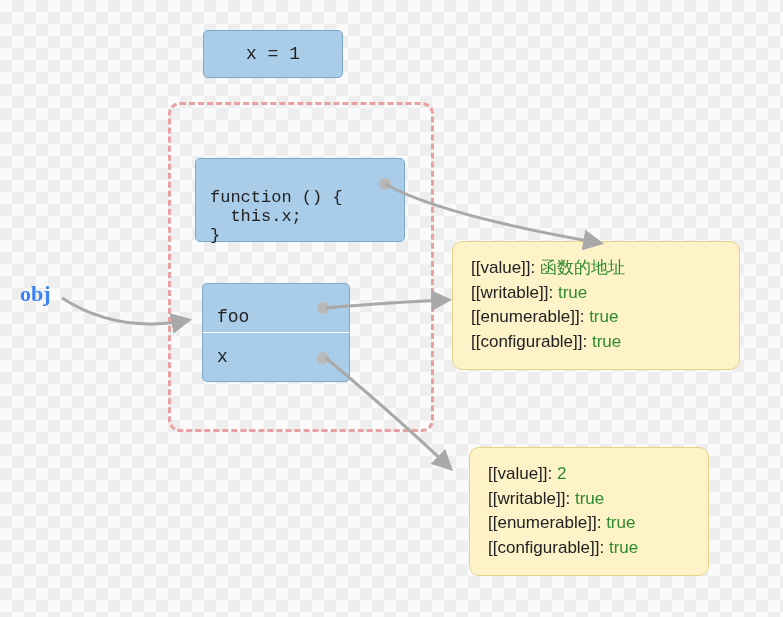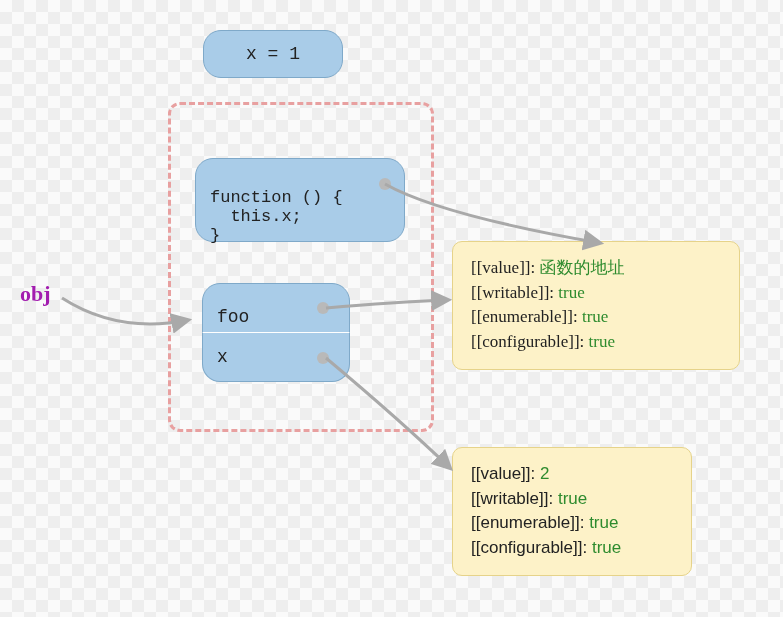--- a/index.html
+++ b/index.html
@@ -12,21 +12,21 @@
       linear-gradient(45deg, #eeeeee 25%, transparent 25%, transparent 75%, #eeeeee 75%),
       linear-gradient(45deg, #eeeeee 25%, transparent 25%, transparent 75%, #eeeeee 75%);
     background-size: 24px 24px;
     background-position: 0 0, 12px 12px;
   }
   .mono { font-family: "Courier New", Courier, monospace; }
   .blue-box {
     position: absolute;
     background: #a9cce8;
     border: 1px solid #7fa9c9;
-    border-radius: 18px;
+    border-radius: 5px;
     color: #222;
     display: flex;
     align-items: center;
     padding: 8px 14px;
   }
   .dashed-container {
     position: absolute;
     border: 3px dashed #e8a0a0;
     border-radius: 12px;
     background: rgba(0,0,0,0);
@@ -40,21 +40,21 @@
     color: #222;
     font-size: 17px;
     line-height: 1.45;
   }
   .yellow-box .green { color: #2e8b2e; }
   .obj-label {
     position: absolute;
     font-family: Georgia, "Times New Roman", serif;
     font-weight: bold;
     font-size: 22px;
-    color: #a21caf;
+    color: #3b82f6;
   }
   .dot {
     position: absolute;
     width: 12px; height: 12px;
     border-radius: 50%;
     background: #b9b9b9;
   }
   svg.arrows {
     position: absolute;
     left: 0; top: 0;
@@ -91,28 +91,28 @@
 </div>
 
 <div class="blue-box mono prop-bot" style="left:202px; top:333px; width:148px; height:50px; font-size:18px;">
   <span>x</span>
 </div>
 
 <div class="dot" style="left:379px; top:178px;"></div>
 <div class="dot" style="left:317px; top:302px;"></div>
 <div class="dot" style="left:317px; top:352px;"></div>
 
-<div class="yellow-box" style="left:452px; top:241px; width:288px;font-family:Liberation Serif, serif;">
+<div class="yellow-box" style="left:452px; top:241px; width:288px;">
   <div><span>[[value]]: </span><span class="green">函数的地址</span></div>
   <div><span>[[writable]]: </span><span class="green">true</span></div>
   <div><span>[[enumerable]]: </span><span class="green">true</span></div>
   <div><span>[[configurable]]: </span><span class="green">true</span></div>
 </div>
 
-<div class="yellow-box" style="left:452px; top:447px; width:240px;">
+<div class="yellow-box" style="left:469px; top:447px; width:240px;">
   <div><span>[[value]]: </span><span class="green">2</span></div>
   <div><span>[[writable]]: </span><span class="green">true</span></div>
   <div><span>[[enumerable]]: </span><span class="green">true</span></div>
   <div><span>[[configurable]]: </span><span class="green">true</span></div>
 </div>
 
 <svg class="arrows">
   <defs>
     <marker id="arrowhead" viewBox="0 0 10 10" refX="8" refY="5" markerWidth="7" markerHeight="7" orient="auto-start-reverse">
       <path d="M 0 0 L 10 5 L 0 10 z" fill="#a9a9a9"></path>

